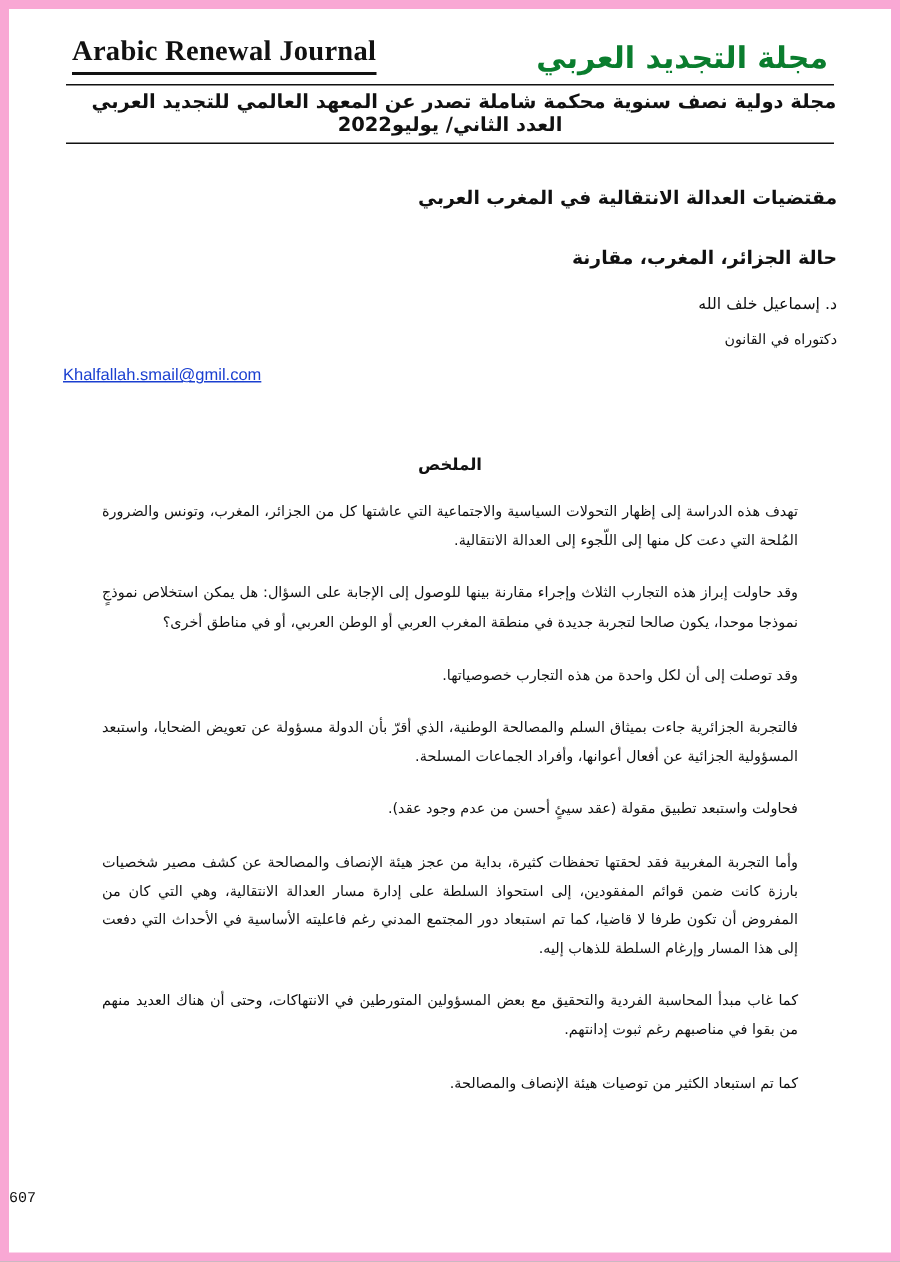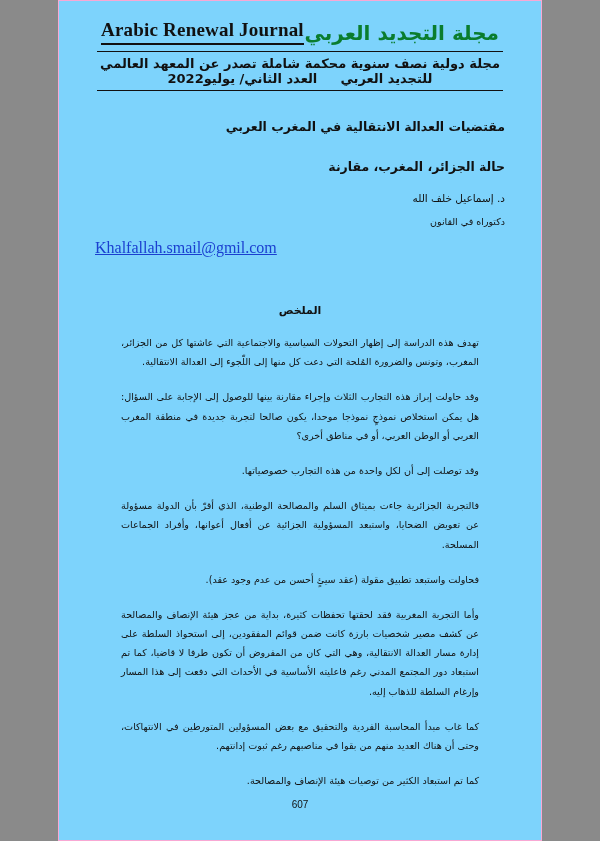--- a/index.html
+++ b/index.html
@@ -1,27 +1,27 @@
 <!DOCTYPE html>
 <html lang="ar"><head>
 <meta charset="utf-8">
 <style>
   html, body {
     margin: 0;
     padding: 0;
     background: #8a8a8a;
   }
   .page {
-    width: 484px;
+    width: 600px;
     height: 841px;
-    background: #7dd3fc;
+    background: #ffffff;
     margin: 0 auto;
     position: relative;
     box-sizing: border-box;
-    border: 1px solid #f9a8d4;
+    border: 6px solid #f9a8d4;
     overflow: hidden;
     font-family: "Liberation Serif", "DejaVu Serif", serif;
   }
   .content {
     position: absolute;
     left: 36px;
     right: 36px;
     top: 18px;
     bottom: 18px;
   }
@@ -97,22 +97,22 @@
     color: #111111;
     margin-top: 18px;
   }
   .affiliation {
     font-family: "DejaVu Sans", sans-serif;
     font-size: 9.5px;
     color: #111111;
     margin-top: 12px;
   }
   .email {
-    font-family: Liberation Serif, serif;
-    font-size: 16px;
+    font-family: Liberation Sans, sans-serif;
+    font-size: 11px;
     color: #1a3fd0;
     text-decoration: underline;
     margin-top: 12px;
     direction: ltr;
     display: block;
   }
 
   
   .abstract-heading {
     direction: rtl;
@@ -133,22 +133,21 @@
     margin-top: 16px;
     padding: 0 26px;
   }
 
   
   .page-number {
     position: absolute;
     left: 0;
     right: 0;
     bottom: 30px;
-    text-align: center;
-    font-family: Liberation Sans, sans-serif;
+    font-family: Liberation Mono, monospace;
     font-size: 10px;
     color: #111111;
   }
 </style>
 </head>
 <body>
 
 <div class="page">
   <div class="content">
 

